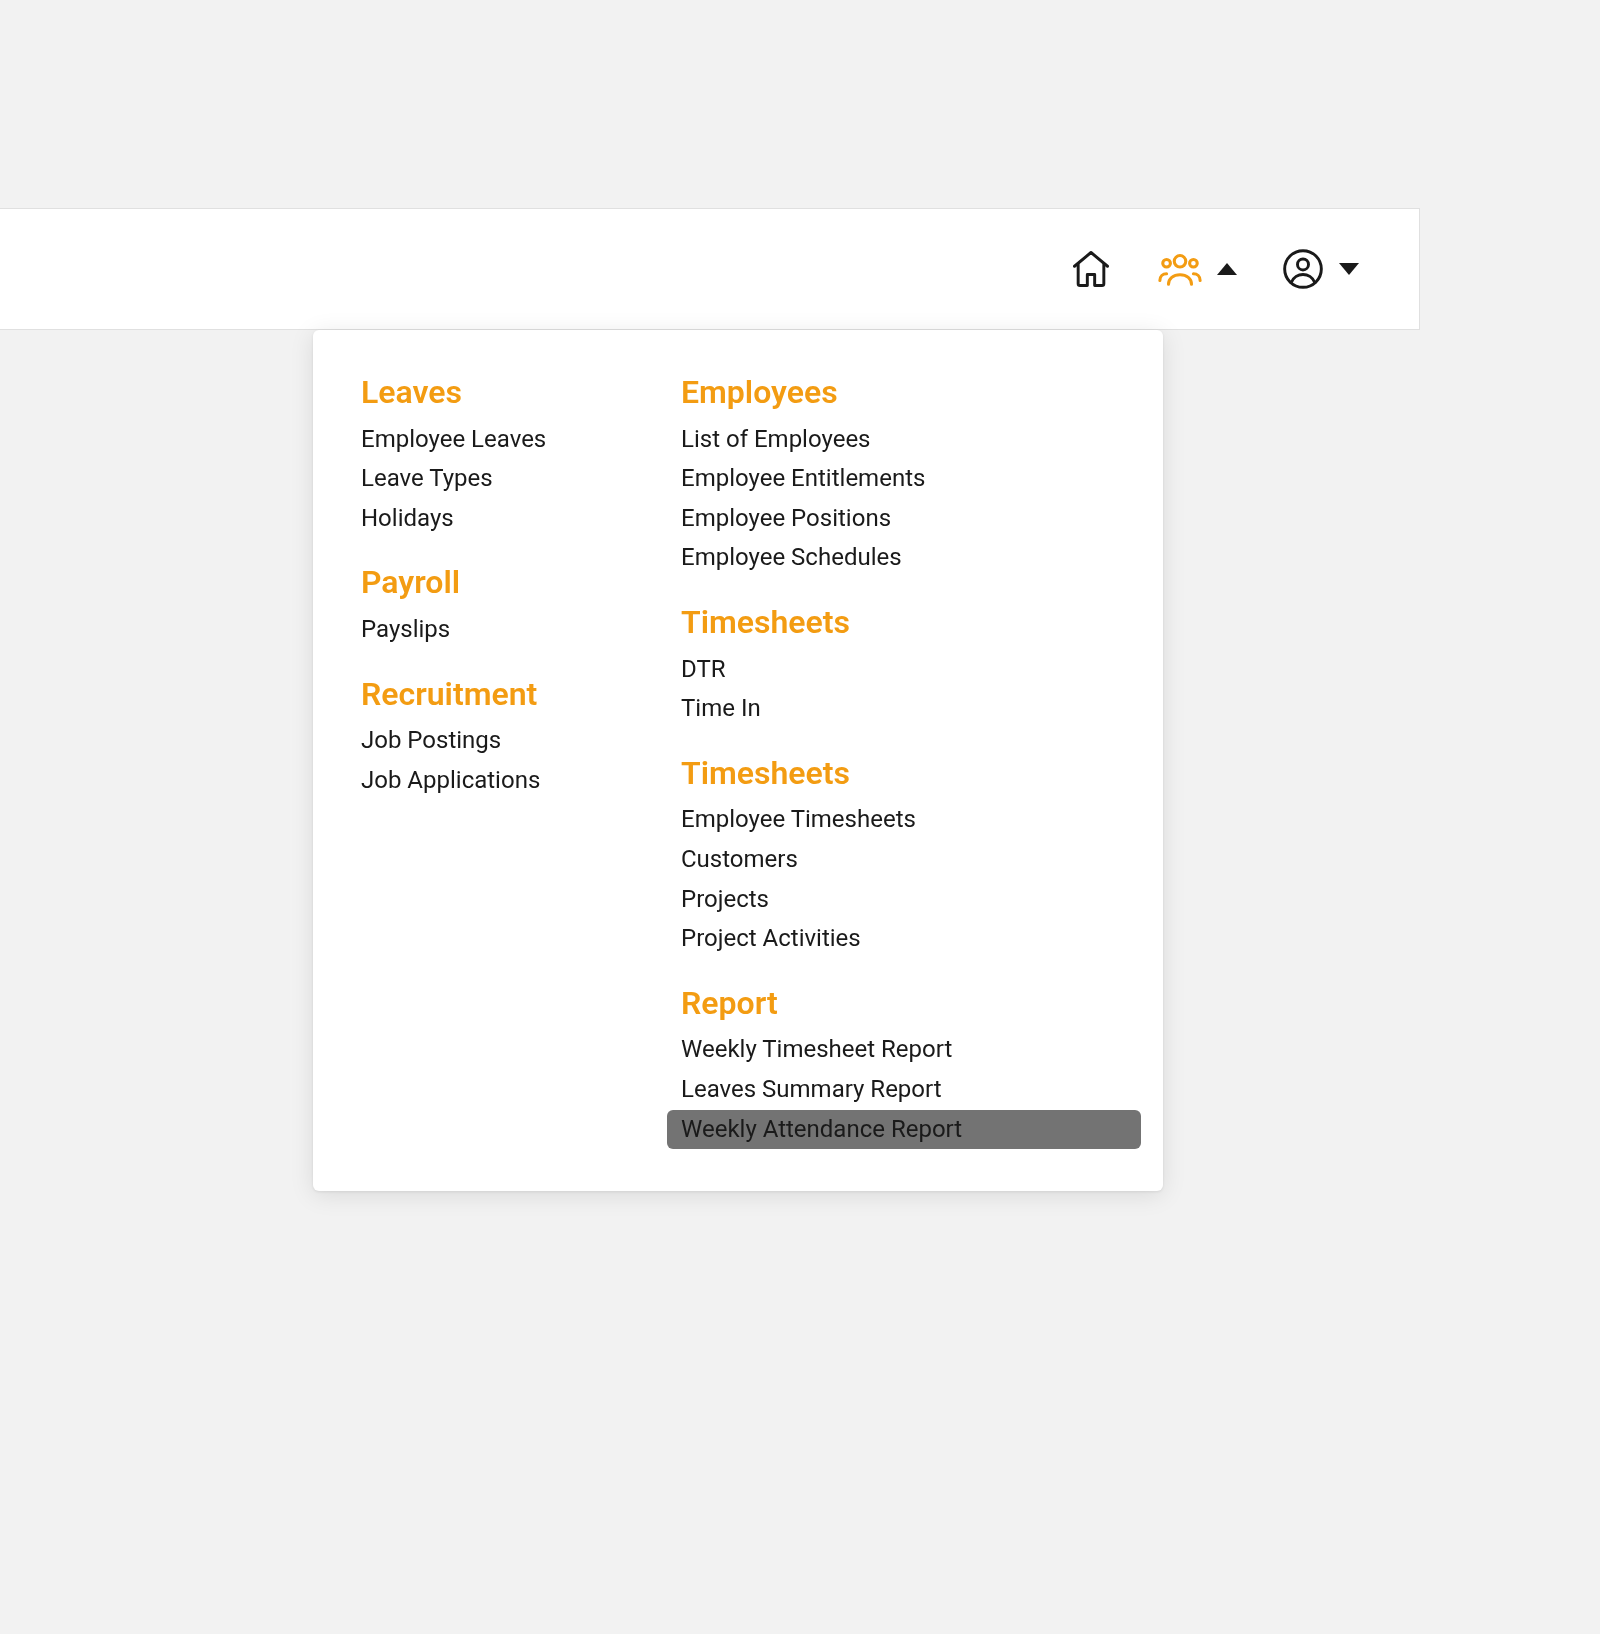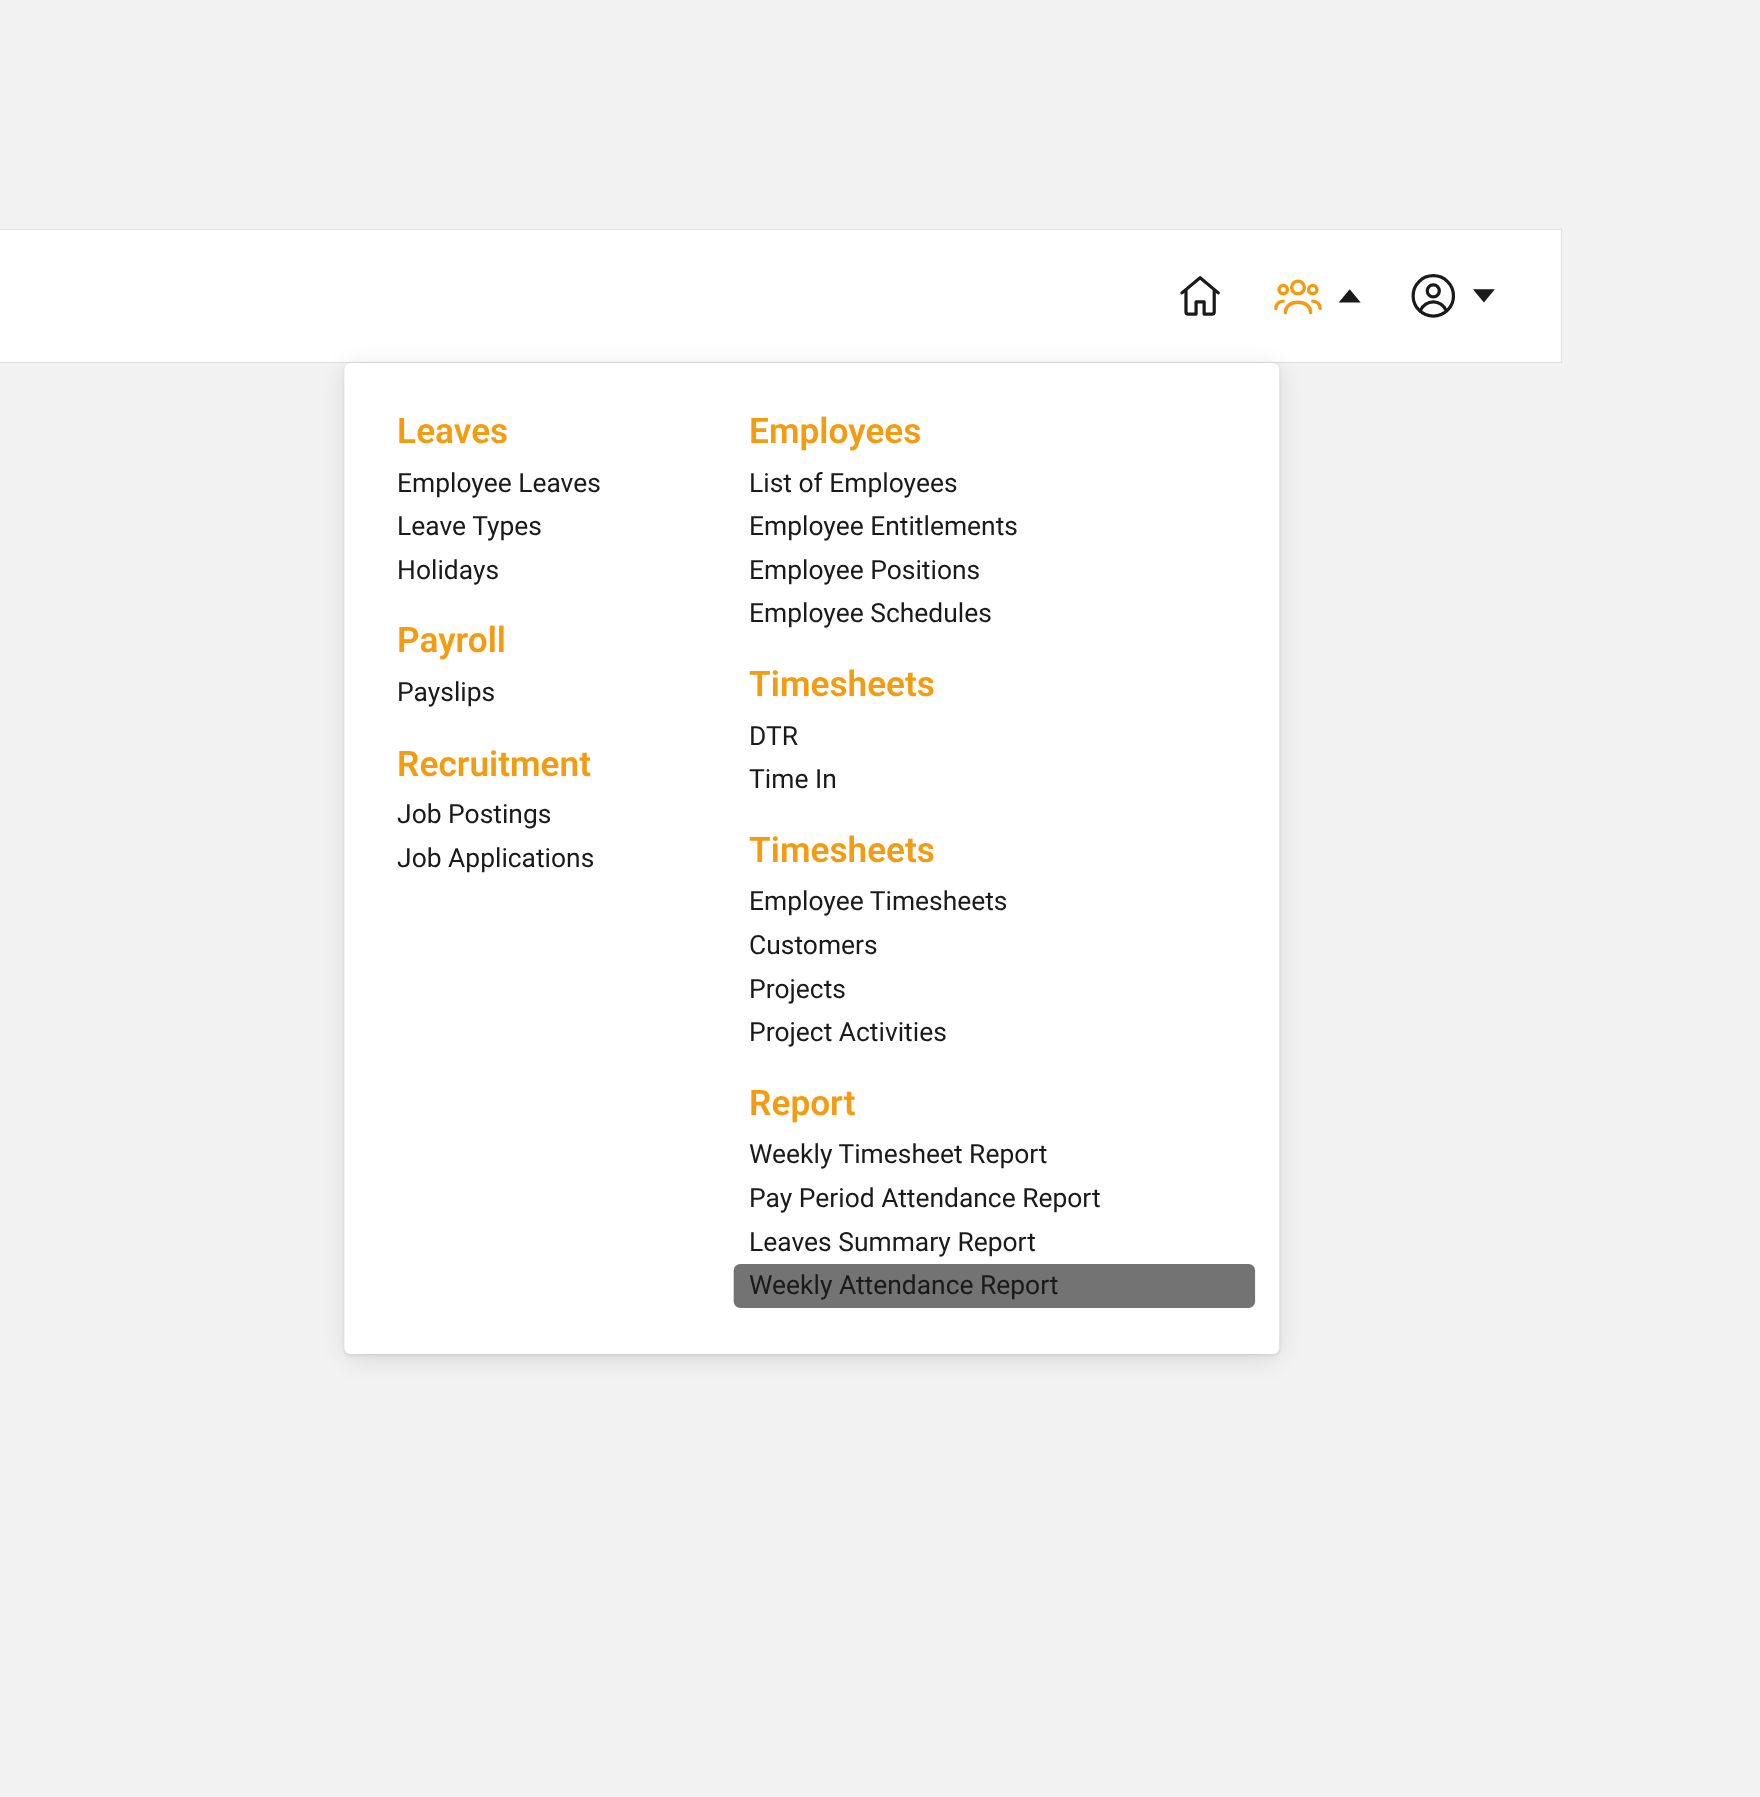--- a/index.html
+++ b/index.html
@@ -159,18 +159,17 @@
     <div class="section">
       <div class="section-title">Timesheets</div>
       <div class="section-item">Employee Timesheets</div>
       <div class="section-item">Customers</div>
       <div class="section-item">Projects</div>
       <div class="section-item">Project Activities</div>
     </div>
     <div class="section">
       <div class="section-title">Report</div>
       <div class="section-item">Weekly Timesheet Report</div>
-      <div class="section-item">Pay Period Attendance Report</div>
       <div class="section-item">Leaves Summary Report</div>
       <div class="section-item highlight">Weekly Attendance Report</div>
     </div>
   </div>
 </div>
 
 </body></html>

